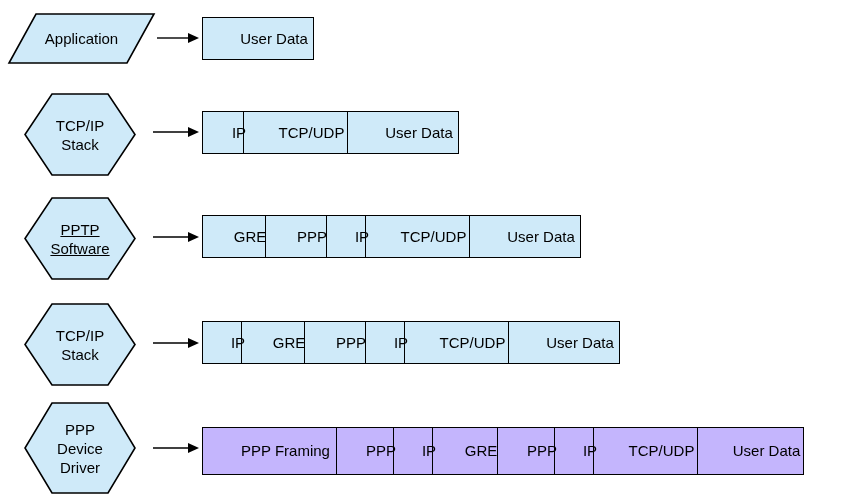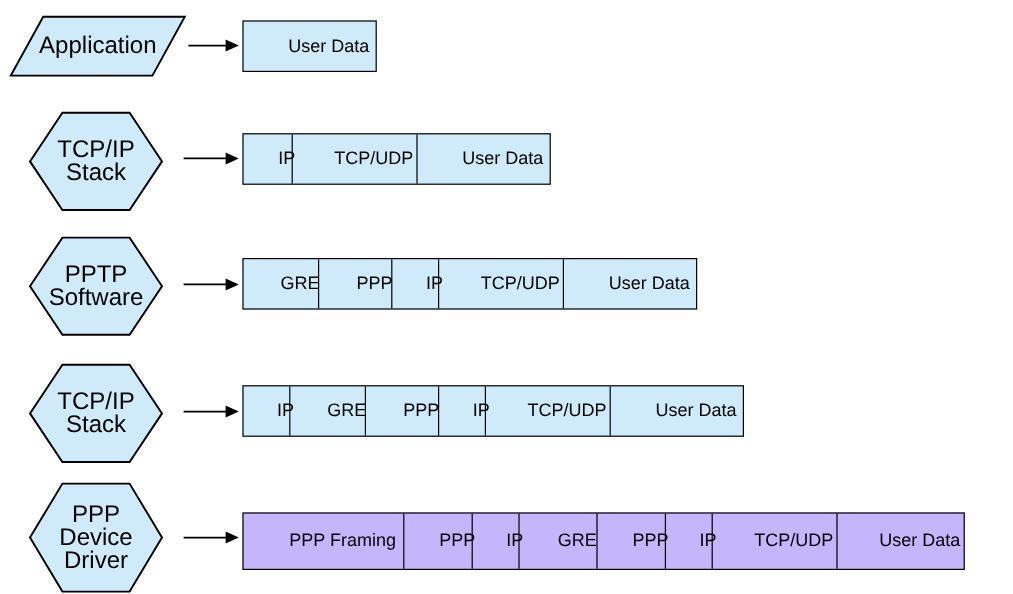--- a/index.html
+++ b/index.html
@@ -26,21 +26,21 @@
     position: absolute;
     display: flex;
     align-items: center;
     justify-content: center;
     text-align: center;
     box-sizing: border-box;
   }
   .stage .stage-label {
     position: relative;
     z-index: 2;
-    font-size: 20px;
+    font-size: 15px;
     line-height: 19px;
     white-space: pre-line;
     color: #000;
   }
   .shape-svg {
     position: absolute;
     left: 0; top: 0;
     z-index: 1;
     overflow: visible;
   }
@@ -104,21 +104,21 @@
       <svg width="46" height="12">
         <line x1="0" y1="6" x2="36" y2="6" stroke="#000000" stroke-width="1.4"></line>
         <polygon points="35,1 46,6 35,11" fill="#000000"></polygon>
       </svg>
     </div>
     <div class="packet" style="left: 202px; top: 111px; height: 43px; background: rgb(207, 234, 249);">
       <div class="field" style="width: 41px;">IP</div>
       <div class="field" style="width: 104px;">TCP/UDP</div>
       <div class="field" style="width: 110px;">User Data</div>
     </div>
-    <div class="stage" style="left: 24px; top: 197px; width: 112px; height: 83px;">
+    <div class="stage" style="left: 24px; top: 197px; width: 112px; height: 83px; text-decoration: underline;">
       <svg width="112" height="83" class="shape-svg">
         <polygon points="28,1 84,1 111,41.5 84,82 28,82 1,41.5" fill="#cfeaf9" stroke="#000000" stroke-width="1.6" stroke-linejoin="miter"></polygon>
       </svg>
       <span class="stage-label">PPTP
 Software</span>
     </div>
     <div class="arrow" style="left: 153px; top: 231px; width: 46px;">
       <svg width="46" height="12">
         <line x1="0" y1="6" x2="36" y2="6" stroke="#000000" stroke-width="1.4"></line>
         <polygon points="35,1 46,6 35,11" fill="#000000"></polygon>

